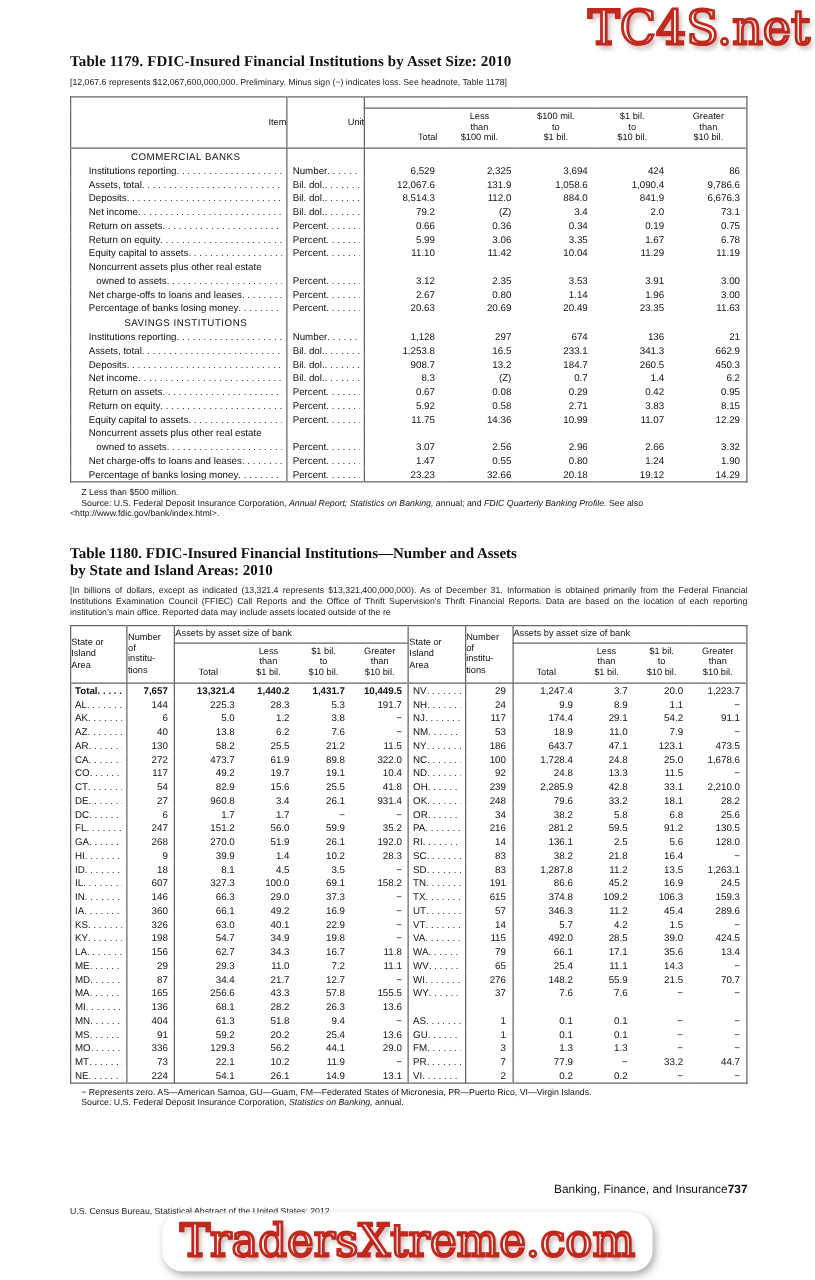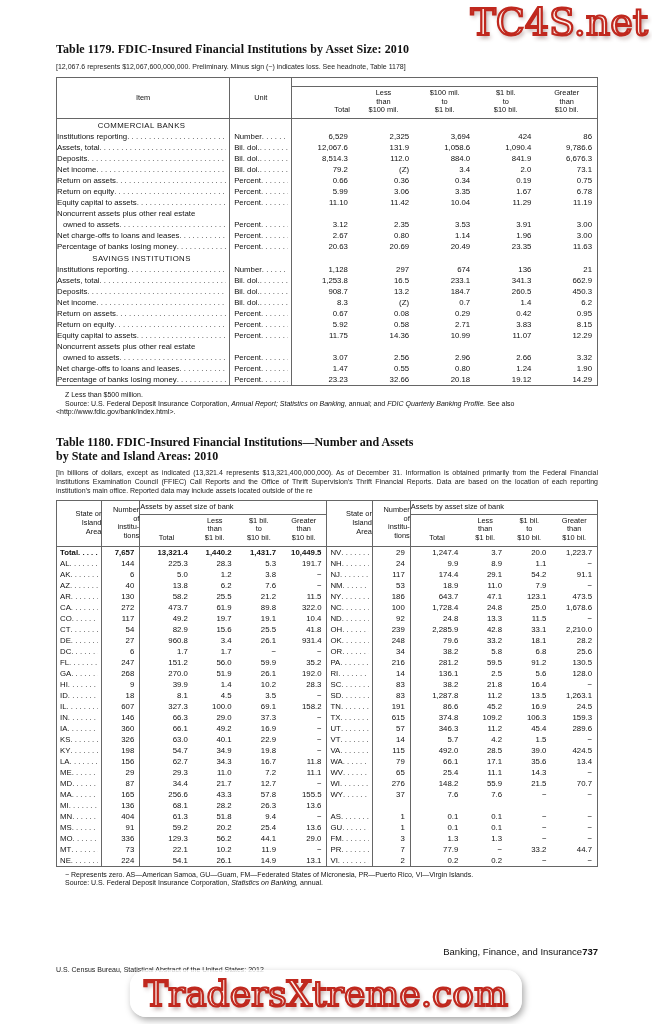--- a/index.html
+++ b/index.html
@@ -30,32 +30,32 @@
   td{padding:0 3px;vertical-align:bottom}
   .num{text-align:right;padding-right:5px}
   .b{font-weight:bold}
   .lead{display:flex;overflow:hidden}
   .lead .t{white-space:pre}
   .lead .dots{flex:1;white-space:nowrap;overflow:hidden;color:#222}
   .lead .dots::before{content:" . . . . . . . . . . . . . . . . . . . . . . . . . . . . . . . . . . . . . ."}
 
   
   .t1179{margin-bottom:5px}
-  .t1179 .h-item,.t1179 .h-unit{border-right:1px solid #666;border-bottom:1px solid #666;text-align:center;vertical-align:middle}
+  .t1179 .h-item,.t1179 .h-unit{border-right:1px solid #666;border-bottom:1px solid #666;text-align:right;vertical-align:middle}
   .t1179 .spanner{border-bottom:1px solid #666;height:9px}
   .t1179 .hsizes th{border-bottom:1px solid #666;padding:2px 3px 3px}
   .stack{white-space:pre-line;vertical-align:bottom;text-align:center}
   .t-right{vertical-align:bottom;text-align:right;padding-right:6px}
-  .t1179 .c-item{border-right:1px solid #666;padding-left:0}
+  .t1179 .c-item{border-right:1px solid #666;padding-left:14px}
   .t1179 .c-unit{border-right:1px solid #666;padding-left:4px}
   .t1179 .sec{text-align:center;letter-spacing:.4px;padding-top:1px}
   .t1179 .cont .t{padding-left:6px}
 
   
-  .t1180 .h-area,.t1180 .h-num{border-right:1px solid #666;border-bottom:1px solid #666;white-space:pre-line;text-align:right;vertical-align:middle}
+  .t1180 .h-area,.t1180 .h-num{border-right:1px solid #666;border-bottom:1px solid #666;white-space:pre-line;text-align:left;vertical-align:middle}
   .t1180 .h-grp{border-bottom:1px solid #666;text-align:left;padding:2px 0}
   .t1180 .h-size{white-space:pre-line;vertical-align:bottom;text-align:center;border-bottom:1px solid #666;padding:2px 2px 3px}
   .t1180 .c-area{border-right:1px solid #666;padding-left:3px}
   .t1180 .c-n{border-right:1px solid #666}
   .div-r{border-right:1px solid #666}
 
   
   .fnblock{margin-top:4px}
   .fn{font-size:7px;line-height:8.8px;text-indent:9px;color:#111}
   .fn i{font-style:italic}

